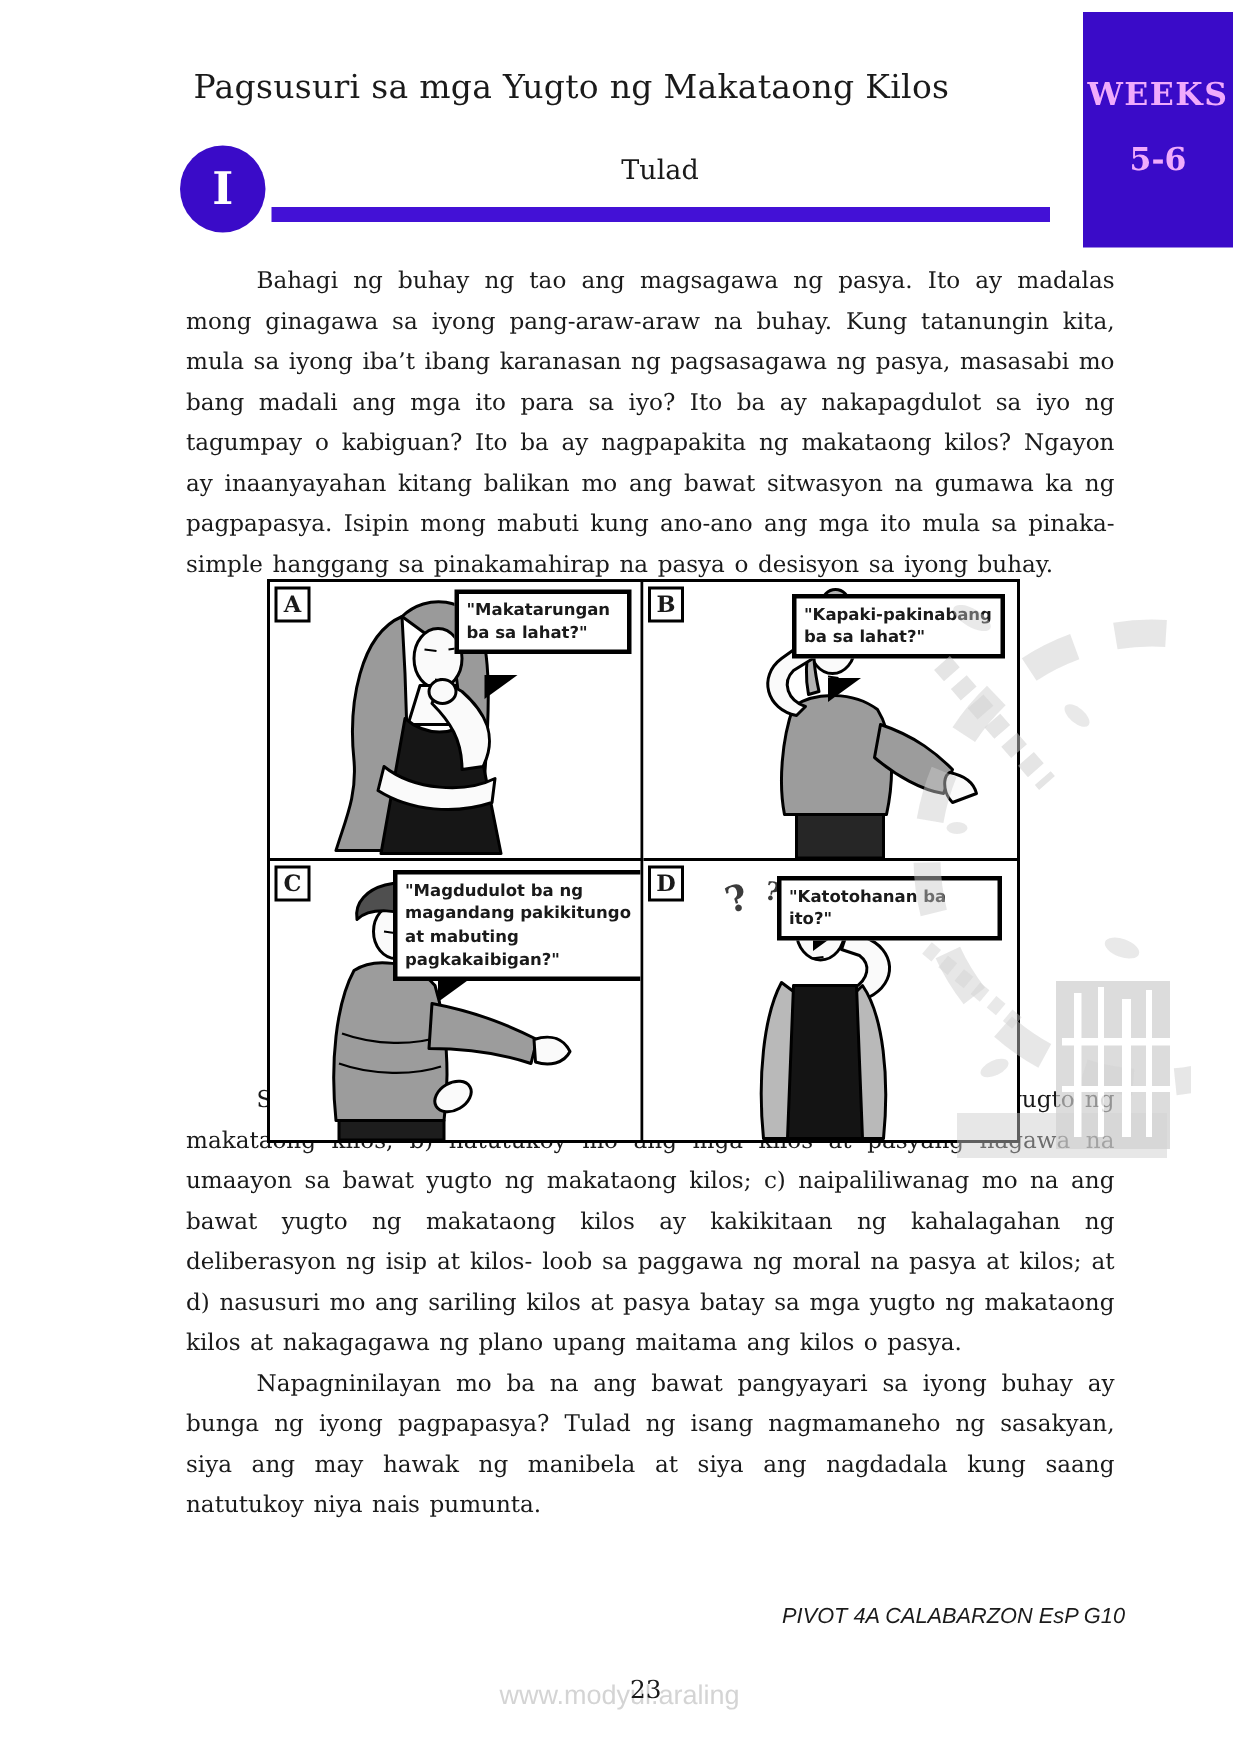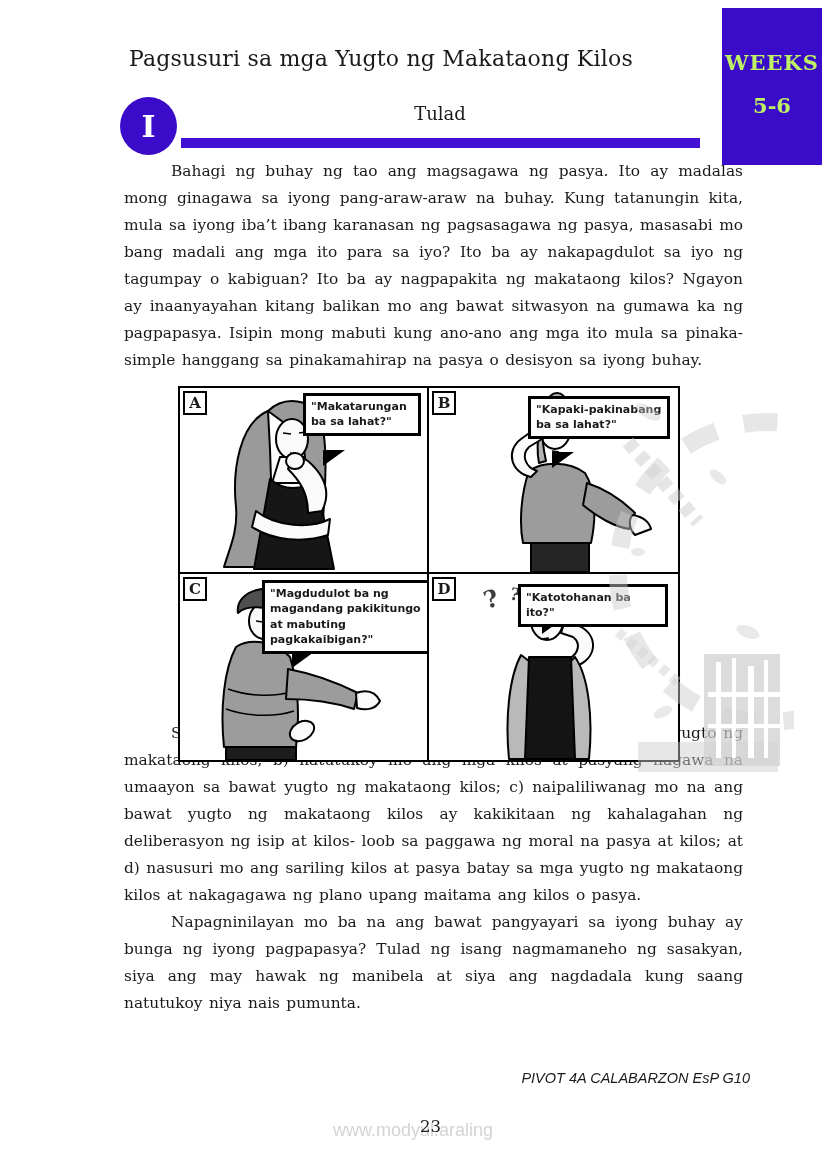--- a/index.html
+++ b/index.html
@@ -1,36 +1,36 @@
 <!DOCTYPE html>
 <html><head>
 <meta charset="utf-8">
 <style>
   html,body{margin:0;padding:0;background:#ffffff;}
   .page{position:relative;width:826px;height:1169px;background:#ffffff;overflow:hidden;
         font-family:"DejaVu Serif", serif;color:#1a1a1a;}
 
   
   .weeks-badge{position:absolute;right:4px;top:8px;width:100px;height:157px;background:#3a0bc8;
-               color:#bef264;text-align:center;font-family:"DejaVu Serif",serif;font-weight:bold;}
+               color:#f0abfc;text-align:center;font-family:"DejaVu Serif",serif;font-weight:bold;}
   .weeks-badge .w1{margin-top:42px;font-size:21px;letter-spacing:1px;}
   .weeks-badge .w2{margin-top:18px;font-size:21px;}
   .title{position:absolute;left:129px;top:46px;width:580px;margin:0;font-size:22px;font-weight:normal;
          font-family:"DejaVu Serif",serif;letter-spacing:.2px;white-space:nowrap;}
   .lesson-circle{position:absolute;left:120px;top:97px;width:57px;height:58px;border-radius:50%;
                  background:#3a0bc8;color:#fff;display:flex;align-items:center;justify-content:center;
                  font-family:"DejaVu Serif",serif;font-weight:bold;font-size:30px;}
   .aralin{position:absolute;left:180px;top:103px;width:520px;text-align:center;font-size:18px;}
   .lesson-line{position:absolute;left:181px;top:138px;width:519px;height:10px;background:#4311d6;}
 
   
   .body-block{position:absolute;left:124px;width:619px;font-size:15.4px;line-height:27px;
               text-align:justify;z-index:2;}
   .body-block p{margin:0;text-indent:47px;word-spacing:1.5px;}
-  .block-1{top:158px;}
+  .block-1{top:174px;}
   .block-2{top:720px;}
 
   
   .comic-grid{position:absolute;left:178px;top:386px;width:502px;height:376px;border:2px solid #000;
               box-sizing:border-box;display:grid;grid-template-columns:1fr 1fr;grid-template-rows:1fr 1fr;
               background:#fff;z-index:3;}
   .panel{position:relative;background:#fff;overflow:hidden;box-sizing:border-box;}
   .panel-a{border-right:2px solid #000;border-bottom:2px solid #000;}
   .panel-b{border-bottom:2px solid #000;}
   .panel-c{border-right:2px solid #000;}

